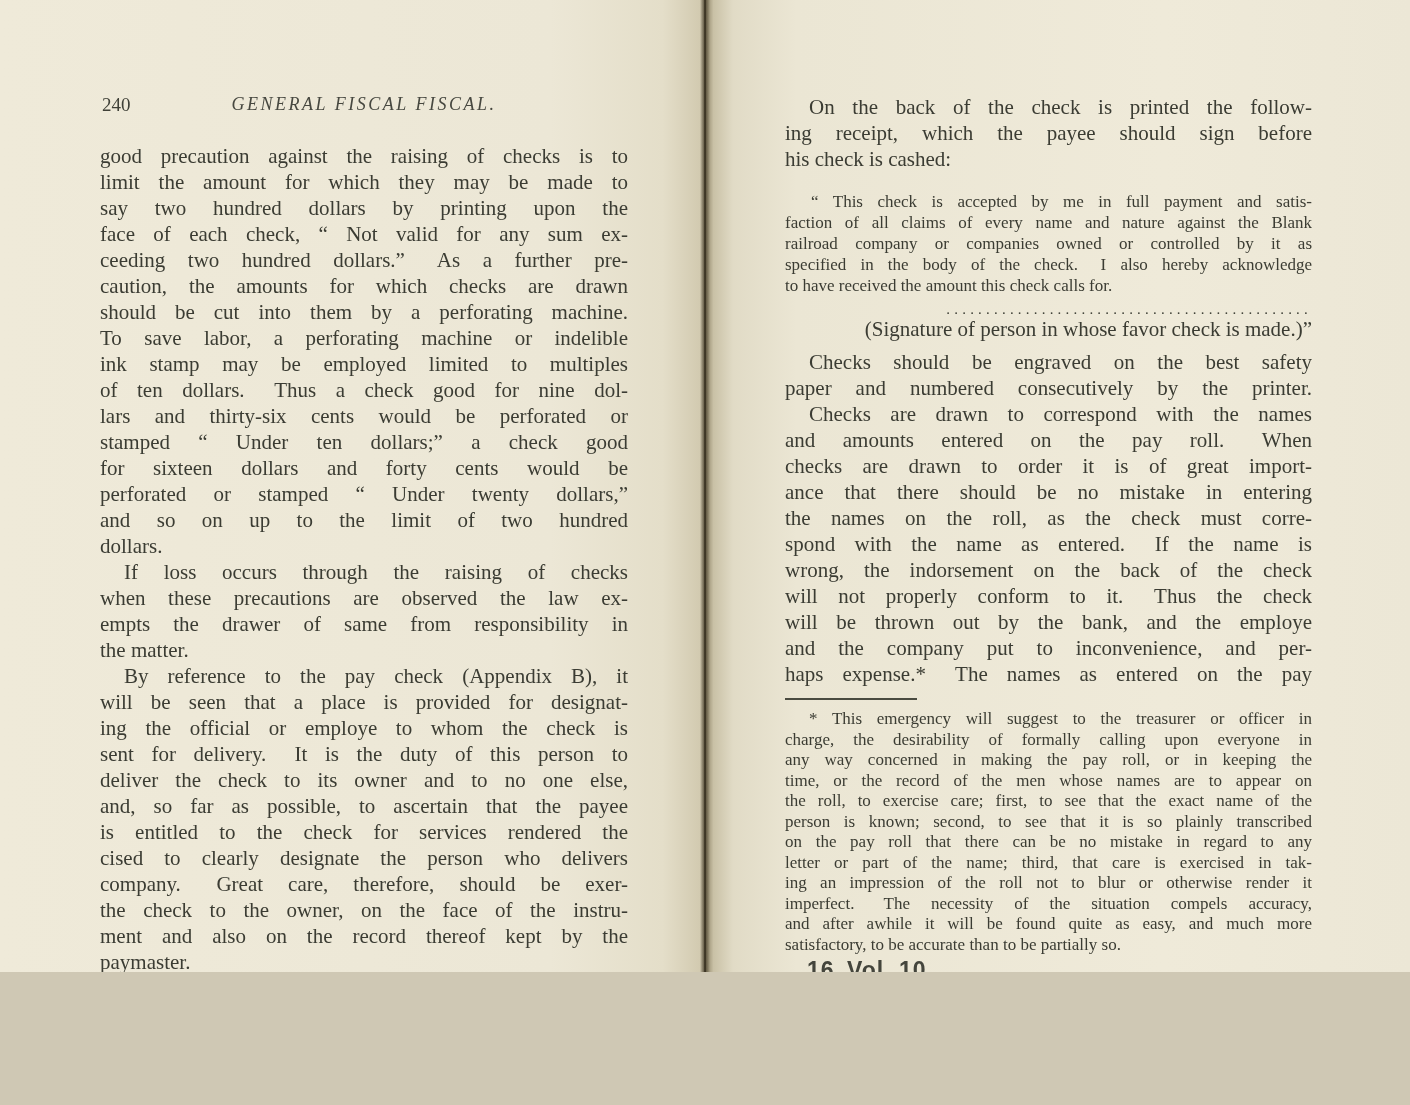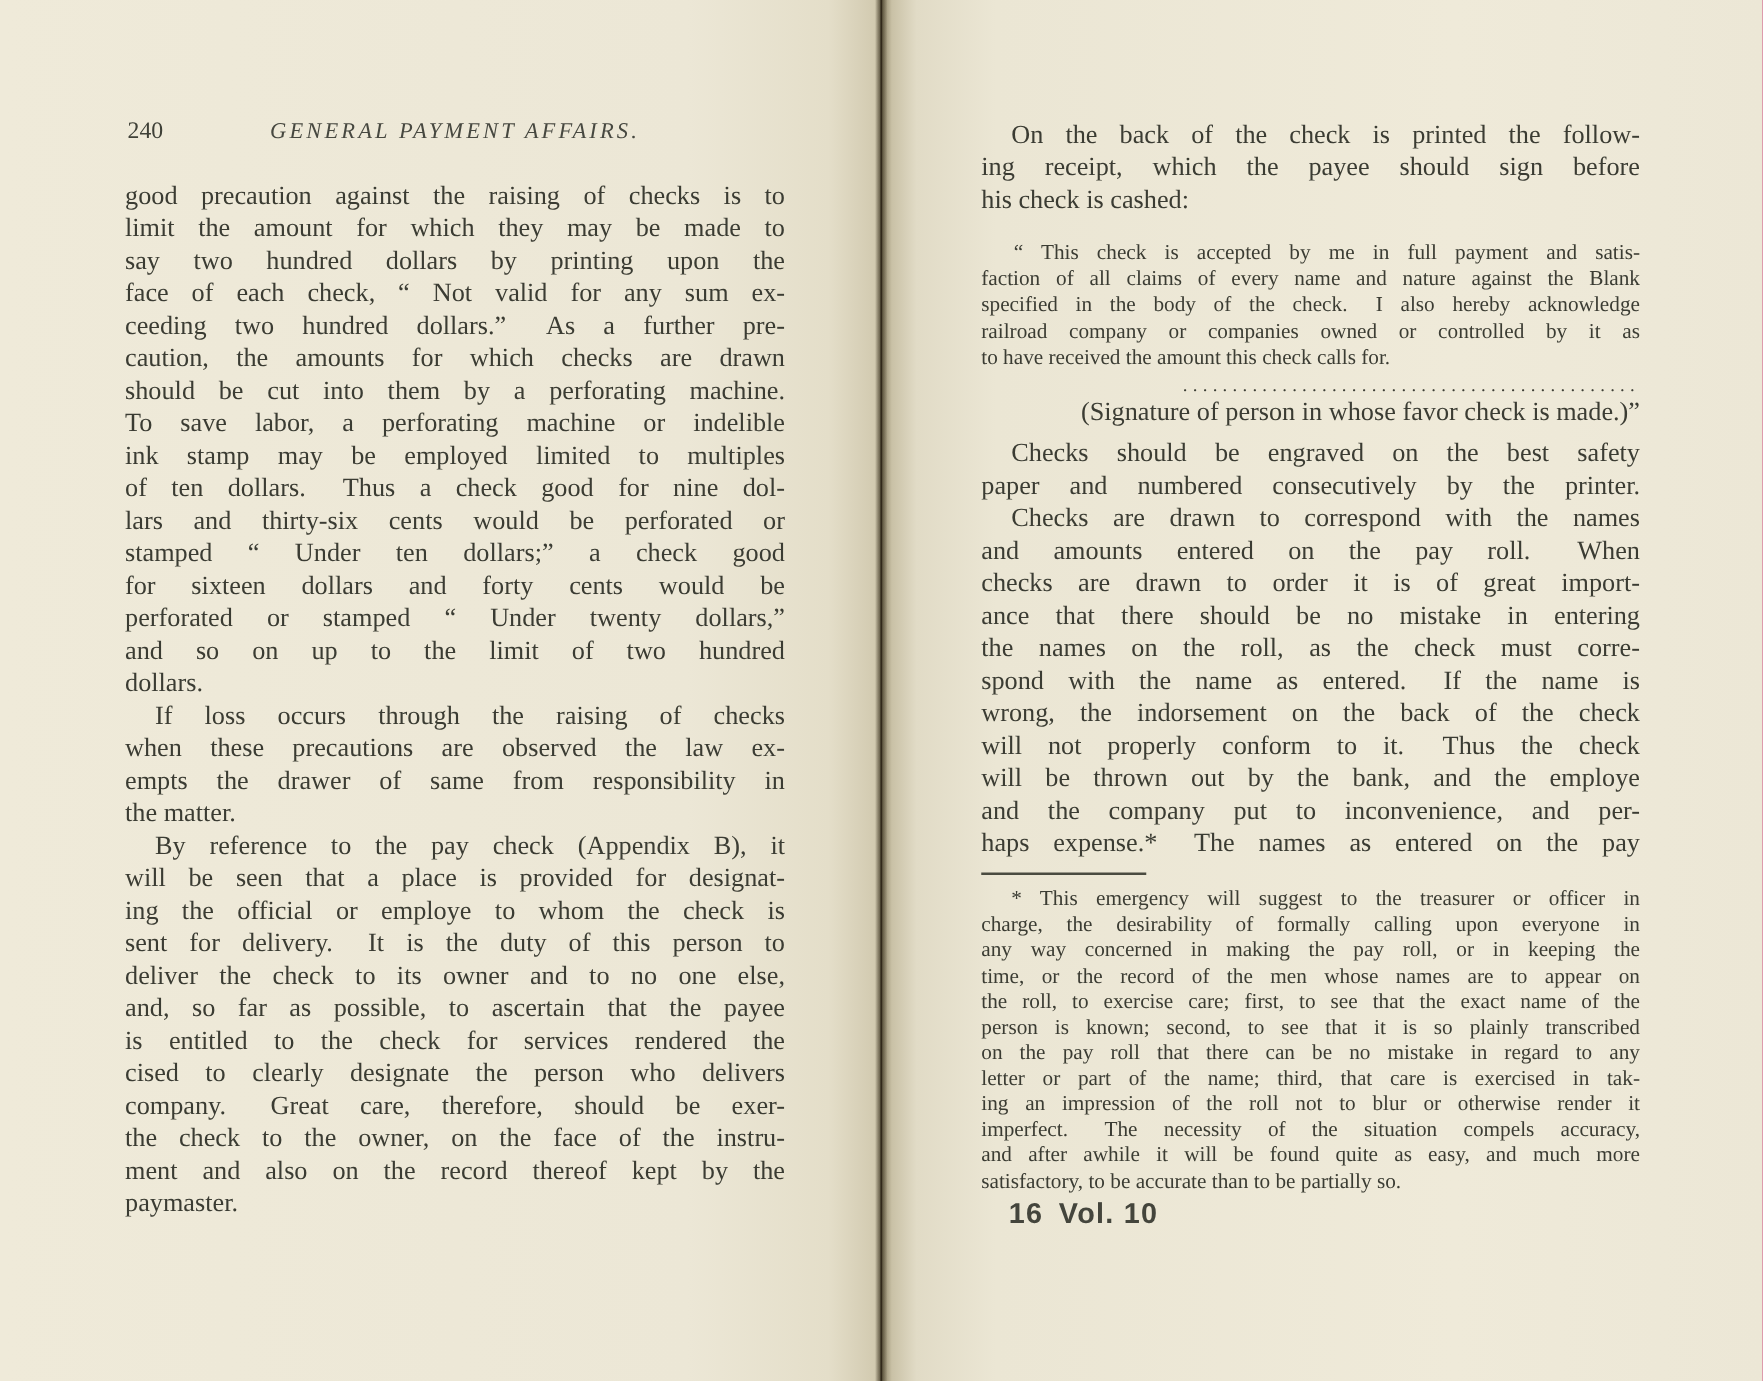--- a/index.html
+++ b/index.html
@@ -1,20 +1,20 @@
 <!DOCTYPE html>
 <html><head>
 <meta charset="utf-8">
 <style>
   html, body { margin: 0; padding: 0; background: #cfc8b4; }
   .book {
     position: relative;
-    width: 1410px; height: 1105px;
+    width: 1410px; height: 972px;
     overflow: hidden;
-    background: #ec4899;
+    background: #fde047;
     font-family: "Liberation Serif", "DejaVu Serif", serif;
     color: #3b3c33;
   }
   .page { position: absolute; top: 0; height: 1105px; width: 705px; }
   .page-left  {
     left: 0;
     background: linear-gradient(90deg, #efead9 0%, #ece7d6 78%, #e4dec9 94%, #d2cab0 99.3%, #9a9075 100%);
   }
   .page-right {
     left: 705px;
@@ -64,21 +64,21 @@
 </style>
 </head>
 <body>
 
 <div class="book">
 
   <div class="page page-left">
     <div class="col">
       <div class="pagehead">
         <span class="pagenum pagenum-left">240</span>
-        <span class="runhead">GENERAL PAYMENT AFFAIRS.</span>
+        <span class="runhead">GENERAL FISCAL FISCAL.</span>
       </div>
       <div class="bodytext">
           <div class="para">
             <div class="line">good precaution against the raising of checks is to</div>
             <div class="line">limit the amount for which they may be made to</div>
             <div class="line">say two hundred dollars by printing upon the</div>
             <div class="line">face of each check, “ Not valid for any sum ex-</div>
             <div class="line">ceeding two hundred dollars.”  As a further pre-</div>
             <div class="line">caution, the amounts for which checks are drawn</div>
             <div class="line">should be cut into them by a perforating machine.</div>
@@ -124,22 +124,22 @@
               <div class="line firstline">On the back of the check is printed the follow-</div>
               <div class="line">ing receipt, which the payee should sign before</div>
               <div class="line lastline">his check is cashed:</div>
             </div>
           </div>
         <div class="receipt-area">
           <div>
               <div class="para">
                 <div class="line firstline">“ This check is accepted by me in full payment and satis-</div>
                 <div class="line">faction of all claims of every name and nature against the Blank</div>
+                <div class="line">railroad company or companies owned or controlled by it as</div>
                 <div class="line">specified in the body of the check.  I also hereby acknowledge</div>
-                <div class="line">railroad company or companies owned or controlled by it as</div>
                 <div class="line lastline">to have received the amount this check calls for.</div>
               </div>
             </div>
           <div class="dotted">..............................................</div>
           <div class="sigcaption">(Signature of person in whose favor check is made.)”</div>
         </div>
         <div>
             <div class="para">
               <div class="line firstline">Checks should be engraved on the best safety</div>
               <div class="line">paper and numbered consecutively by the printer.</div>

